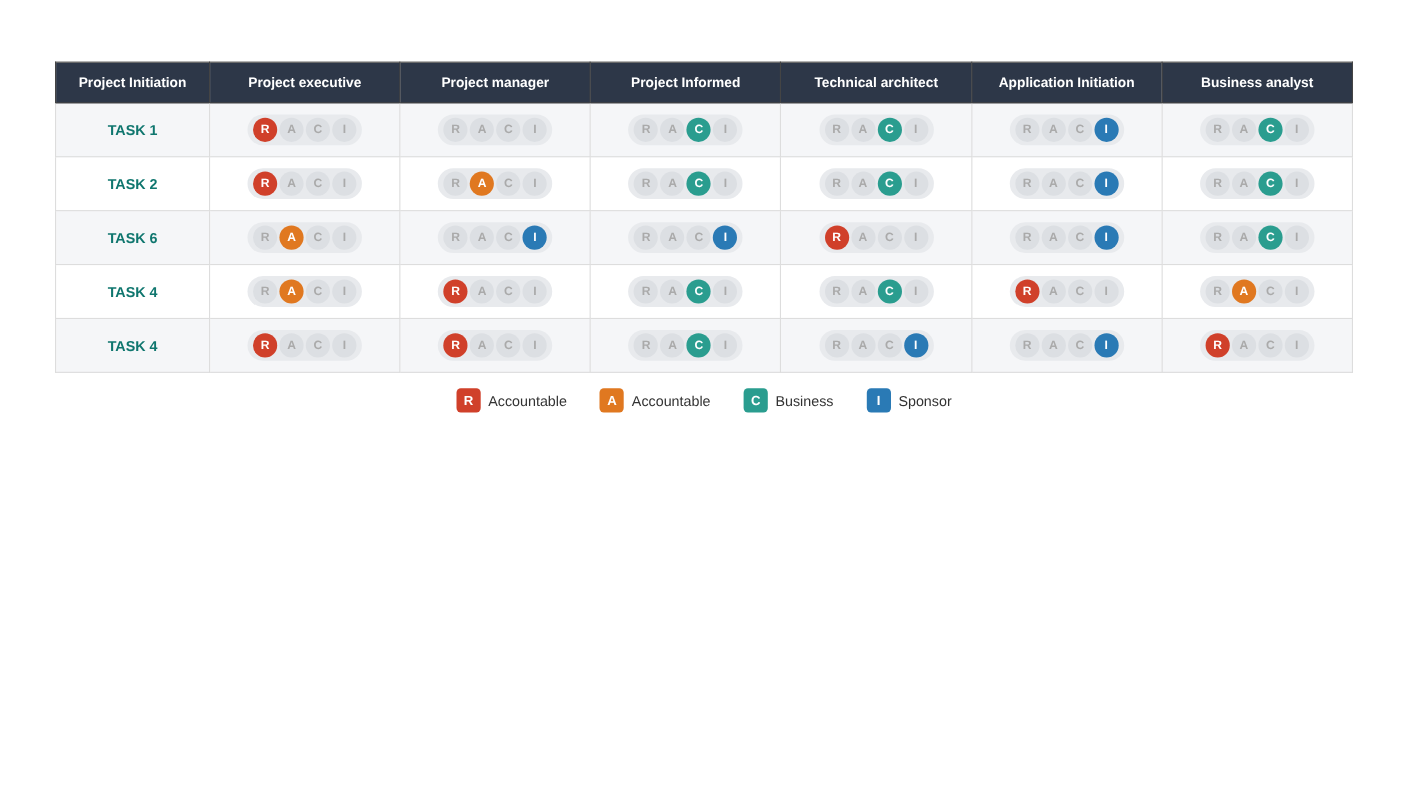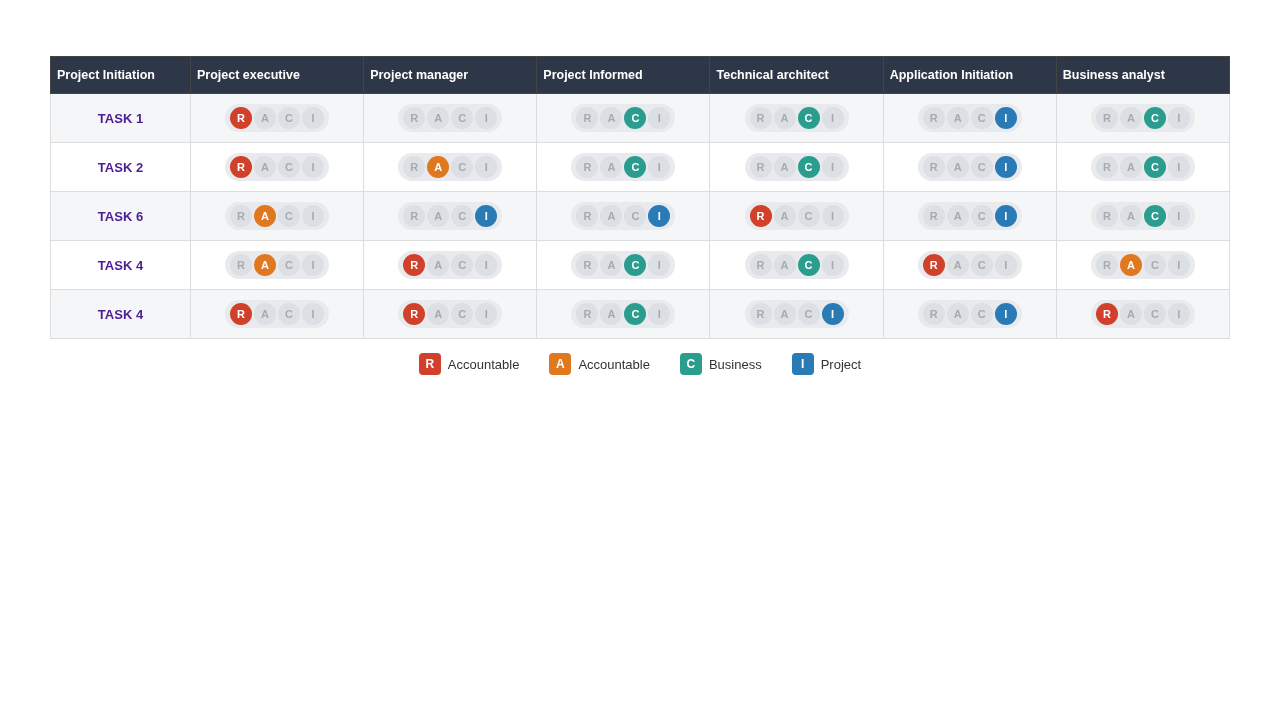--- a/index.html
+++ b/index.html
@@ -30,21 +30,21 @@
       border-collapse: collapse;
       table-layout: fixed;
     }
     thead tr {
       background: #2d3748;
     }
     thead th {
       color: #ffffff;
       font-size: 12.5px;
       font-weight: 600;
-      text-align: left;
+      text-align: center;
       padding: 10px 6px;
       border: 1px solid #444;
       vertical-align: middle;
       line-height: 1.3;
     }
     thead th:first-child {
       width: 140px;
     }
     tbody tr:nth-child(odd) {
       background: #f5f6f8;
@@ -56,21 +56,21 @@
       text-align: center;
       padding: 10px 6px;
       border: 1px solid #ddd;
       font-size: 12px;
       font-weight: 700;
       vertical-align: middle;
     }
     tbody td:first-child {
       font-size: 13px;
       font-weight: 700;
-      color: #4c1d95;
+      color: #0f766e;
       text-align: center;
     }
     .raci-pill {
       display: inline-flex;
       align-items: center;
       gap: 2px;
       background: #e8eaed;
       border-radius: 20px;
       padding: 3px 5px;
     }
@@ -342,15 +342,15 @@
     <div class="legend-item">
       <div class="legend-badge" style="background: rgb(224, 120, 32);">A</div>
       <span>Accountable</span>
     </div>
     <div class="legend-item">
       <div class="legend-badge" style="background: rgb(42, 157, 143);">C</div>
       <span>Business</span>
     </div>
     <div class="legend-item">
       <div class="legend-badge" style="background: rgb(42, 122, 181);">I</div>
-      <span>Project</span>
+      <span>Sponsor</span>
     </div>
   </div>
 
 </body></html>

